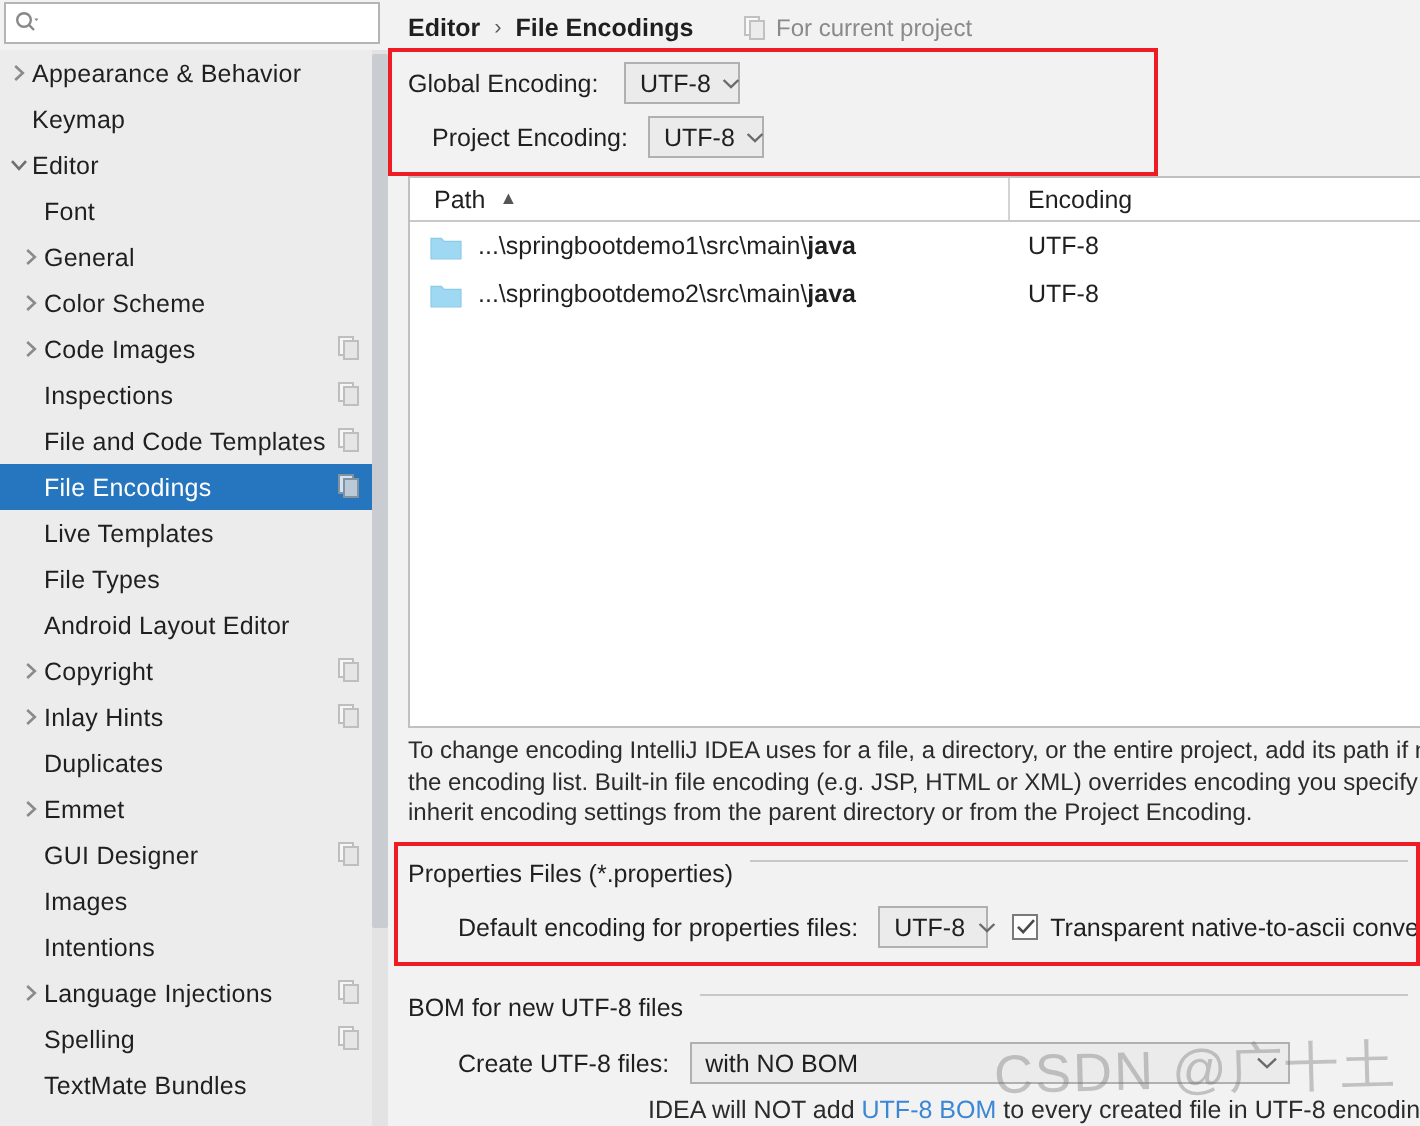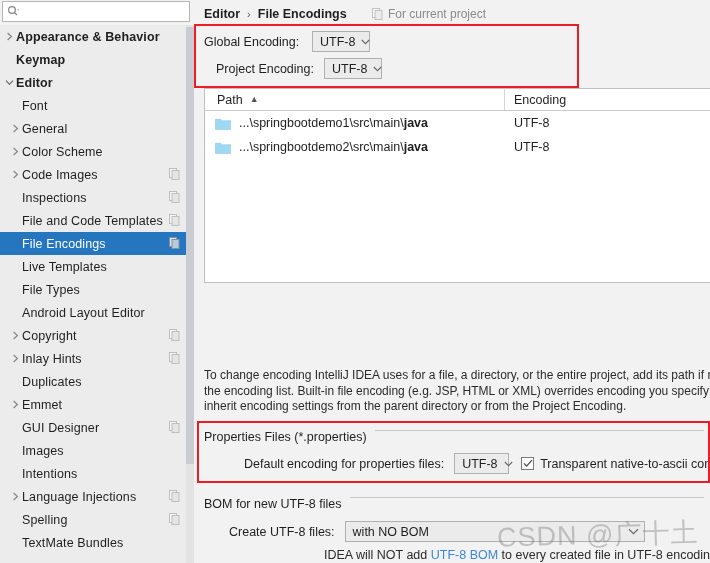--- a/index.html
+++ b/index.html
@@ -91,21 +91,21 @@
     display: flex;
     align-items: center;
     justify-content: center;
     color: #6e6e6e;
   }
   .tree-row .tlabel {
     font-size: 12.5px;
     color: #1f1f1f;
     letter-spacing: 0.01em;
   }
-  .tree-row.lvl0 .tlabel { font-weight: bold; }
+  .tree-row.lvl0 .tlabel { font-weight: normal; }
   .tree-row.lvl1 { padding-left: 8px; }
   .tree-row.lvl1 .tlabel { padding-left: 0px; }
   .tree-row.noarrow .twisty { visibility: hidden; }
   .tree-row.selected {
     background: #2675bf;
   }
   .tree-row.selected .tlabel { color: #ffffff; }
   .tree-row .copy-badge {
     position: absolute;
     right: 6px;
@@ -202,21 +202,21 @@
     padding-left: 7px;
     justify-content: center;
   }
 
   
   .table-box {
     position: absolute;
     left: 10px;
     top: 88px;
     width: 506px;
-    height: 195px;
+    height: 276px;
     background: #ffffff;
     border: 1px solid #c0c0c0;
     border-right: 0;
     box-sizing: border-box;
     overflow: hidden;
   }
   .thead {
     height: 22px;
     display: flex;
     align-items: center;
@@ -662,21 +662,21 @@
       <div>the encoding list. Built-in file encoding (e.g. JSP, HTML or XML) overrides encoding you specify here. If not</div>
       <div>inherit encoding settings from the parent directory or from the Project Encoding.</div>
     </div>
 
     <div class="group-title" style="left:10px; top:430px; width:500px;">
       <span>Properties Files (*.properties)</span>
       <span class="rule" style="flex:1;"></span>
     </div>
 
     <div class="enc-row" style="left:35px; top:453px;">
-      <span class="enc-label" style="margin-right:10px;margin-left:15px;">Default encoding for properties files:</span>
+      <span class="enc-label" style="margin-right:10px;">Default encoding for properties files:</span>
       <span class="combo" style="width:55px;">
         <span class="cv">UTF-8</span>
         <span class="chev">
           <svg width="9" height="6" viewBox="0 0 9 6">
               <path d="M0.8 1 L4.5 4.6 L8.2 1" fill="none" stroke="#6b6b6b" stroke-width="1.2"></path>
             </svg>
         </span>
       </span>
       <span style="display:inline-flex;align-items:center;margin-left:12px;">
         <span class="checkbox">

